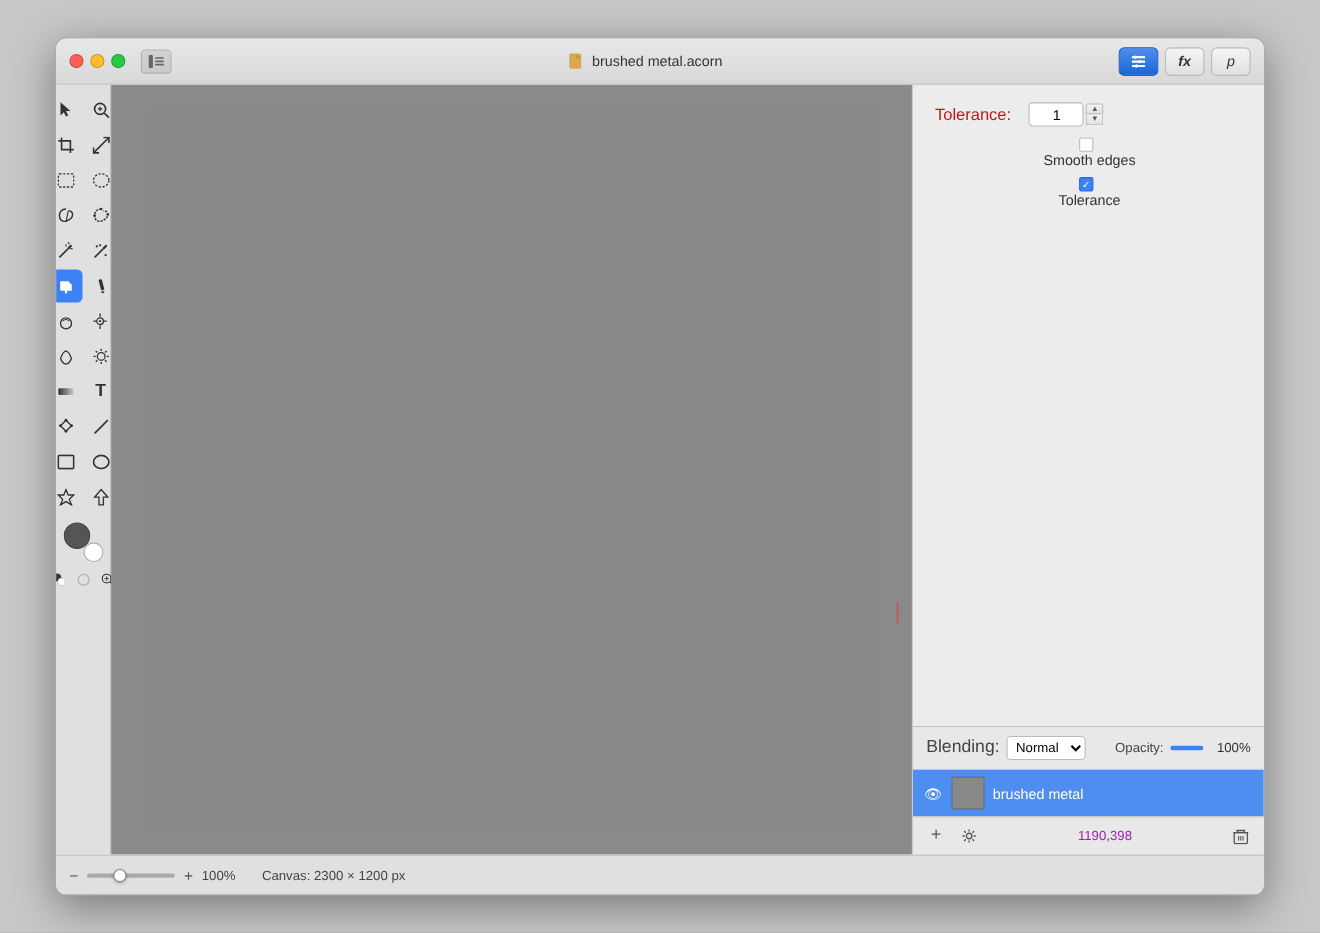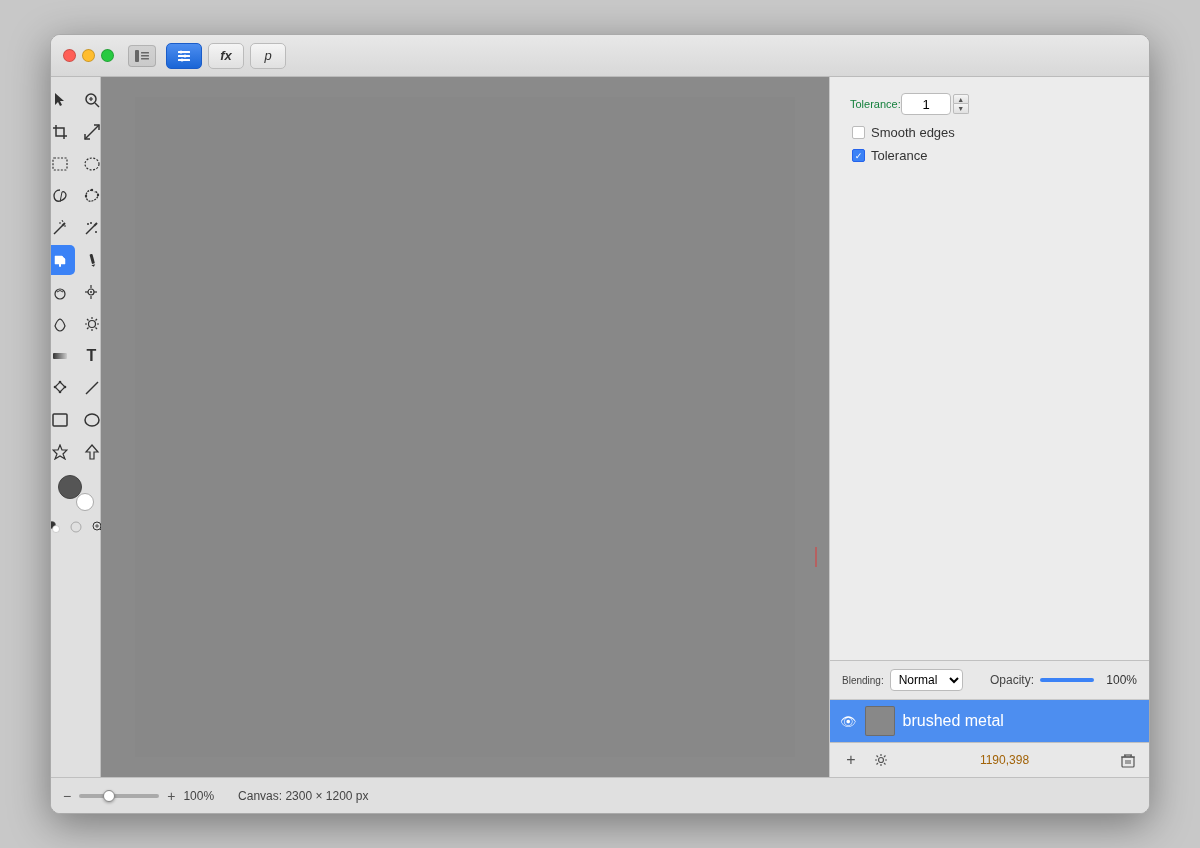--- a/index.html
+++ b/index.html
@@ -210,23 +210,23 @@
     .panel-top {
       padding: 16px 20px;
       flex: 1;
     }
     .panel-row {
       display: flex;
       align-items: center;
       margin-bottom: 10px;
     }
     .panel-label {
-      font-size: 11px;
-      color: #15803d;
-      margin-right: 0;
+      font-size: 15px;
+      color: #b91c1c;
+      margin-right: 16px;
     }
     .tolerance-input {
       width: 50px;
       height: 22px;
       border: 1px solid #bbb;
       border-radius: 4px;
       background: white;
       font-size: 13px;
       text-align: right;
       padding-right: 20px;
@@ -251,20 +251,21 @@
       line-height: 1;
       color: #555;
     }
     .stepper-btn:first-child { border-radius: 2px 2px 0 0; }
     .stepper-btn:last-child { border-radius: 0 0 2px 2px; border-top: none; }
     .checkbox-row {
       display: flex;
       align-items: center;
       margin-bottom: 8px;
       margin-left: 2px;
+      flex-direction: column;
     }
     .checkbox {
       width: 13px;
       height: 13px;
       border: 1px solid #bbb;
       border-radius: 2px;
       background: white;
       margin-right: 6px;
       display: flex;
       align-items: center;
@@ -288,21 +289,21 @@
     }
     .blending-row {
       display: flex;
       align-items: center;
       padding: 8px 12px;
       background: #e8e8e8;
       border-bottom: 1px solid #c8c8c8;
       gap: 6px;
     }
     .blending-label {
-      font-size: 10px;
+      font-size: 16px;
       color: #444;
     }
     .blending-select {
       height: 22px;
       border: 1px solid #bbb;
       border-radius: 4px;
       background: white;
       font-size: 12px;
       padding: 0 4px;
       outline: none;
@@ -347,21 +348,21 @@
     .layer-item.selected .layer-eye { color: white; }
     .layer-thumb {
       width: 30px;
       height: 30px;
       background: #888;
       border: 1px solid rgba(0,0,0,0.2);
       border-radius: 2px;
       flex-shrink: 0;
     }
     .layer-name {
-      font-size: 16px;
+      font-size: 13px;
       color: #333;
       flex: 1;
     }
     .layers-footer {
       display: flex;
       align-items: center;
       padding: 6px 10px;
       border-top: 1px solid #c0c0c0;
       background: #e8e8e8;
       gap: 8px;
@@ -374,21 +375,21 @@
       justify-content: center;
       cursor: pointer;
       font-size: 16px;
       color: #555;
       border-radius: 3px;
     }
     .layer-coords {
       flex: 1;
       text-align: center;
       font-size: 12px;
-      color: #a16207;
+      color: #a21caf;
     }
     .delete-btn {
       color: #555;
       font-size: 15px;
     }
     
     svg { display: block; }
   </style>
 </head>
 <body>
@@ -401,20 +402,27 @@
       <div class="traffic-light tl-min"></div>
       <div class="traffic-light tl-max"></div>
     </div>
     <div class="sidebar-toggle">
       <svg width="14" height="12" viewBox="0 0 14 12">
         <rect x="0" y="0" width="4" height="12" rx="1" fill="#666"></rect>
         <rect x="6" y="2" width="8" height="1.5" rx="0.5" fill="#666"></rect>
         <rect x="6" y="5" width="8" height="1.5" rx="0.5" fill="#666"></rect>
         <rect x="6" y="8" width="8" height="1.5" rx="0.5" fill="#666"></rect>
       </svg>
+    </div>
+    <div class="titlebar-center">
+      <svg class="file-icon" viewBox="0 0 16 16" width="16" height="16">
+        <rect x="2" y="1" width="10" height="13" rx="1" fill="#d9a84e" stroke="#c8962d" stroke-width="0.5"></rect>
+        <polygon points="8,1 12,5 8,5" fill="#c8962d"></polygon>
+      </svg>
+      <span>brushed metal.acorn</span>
     </div>
     <div class="titlebar-actions">
       <div class="action-btn active">
         <svg width="16" height="16" viewBox="0 0 16 16">
           <rect x="2" y="3" width="12" height="2" rx="0.5" fill="white"></rect>
           <rect x="2" y="7" width="12" height="2" rx="0.5" fill="white"></rect>
           <rect x="2" y="11" width="12" height="2" rx="0.5" fill="white"></rect>
           <circle cx="5" cy="4" r="1.5" fill="white"></circle>
           <circle cx="9" cy="8" r="1.5" fill="white"></circle>
           <circle cx="6" cy="12" r="1.5" fill="white"></circle>

